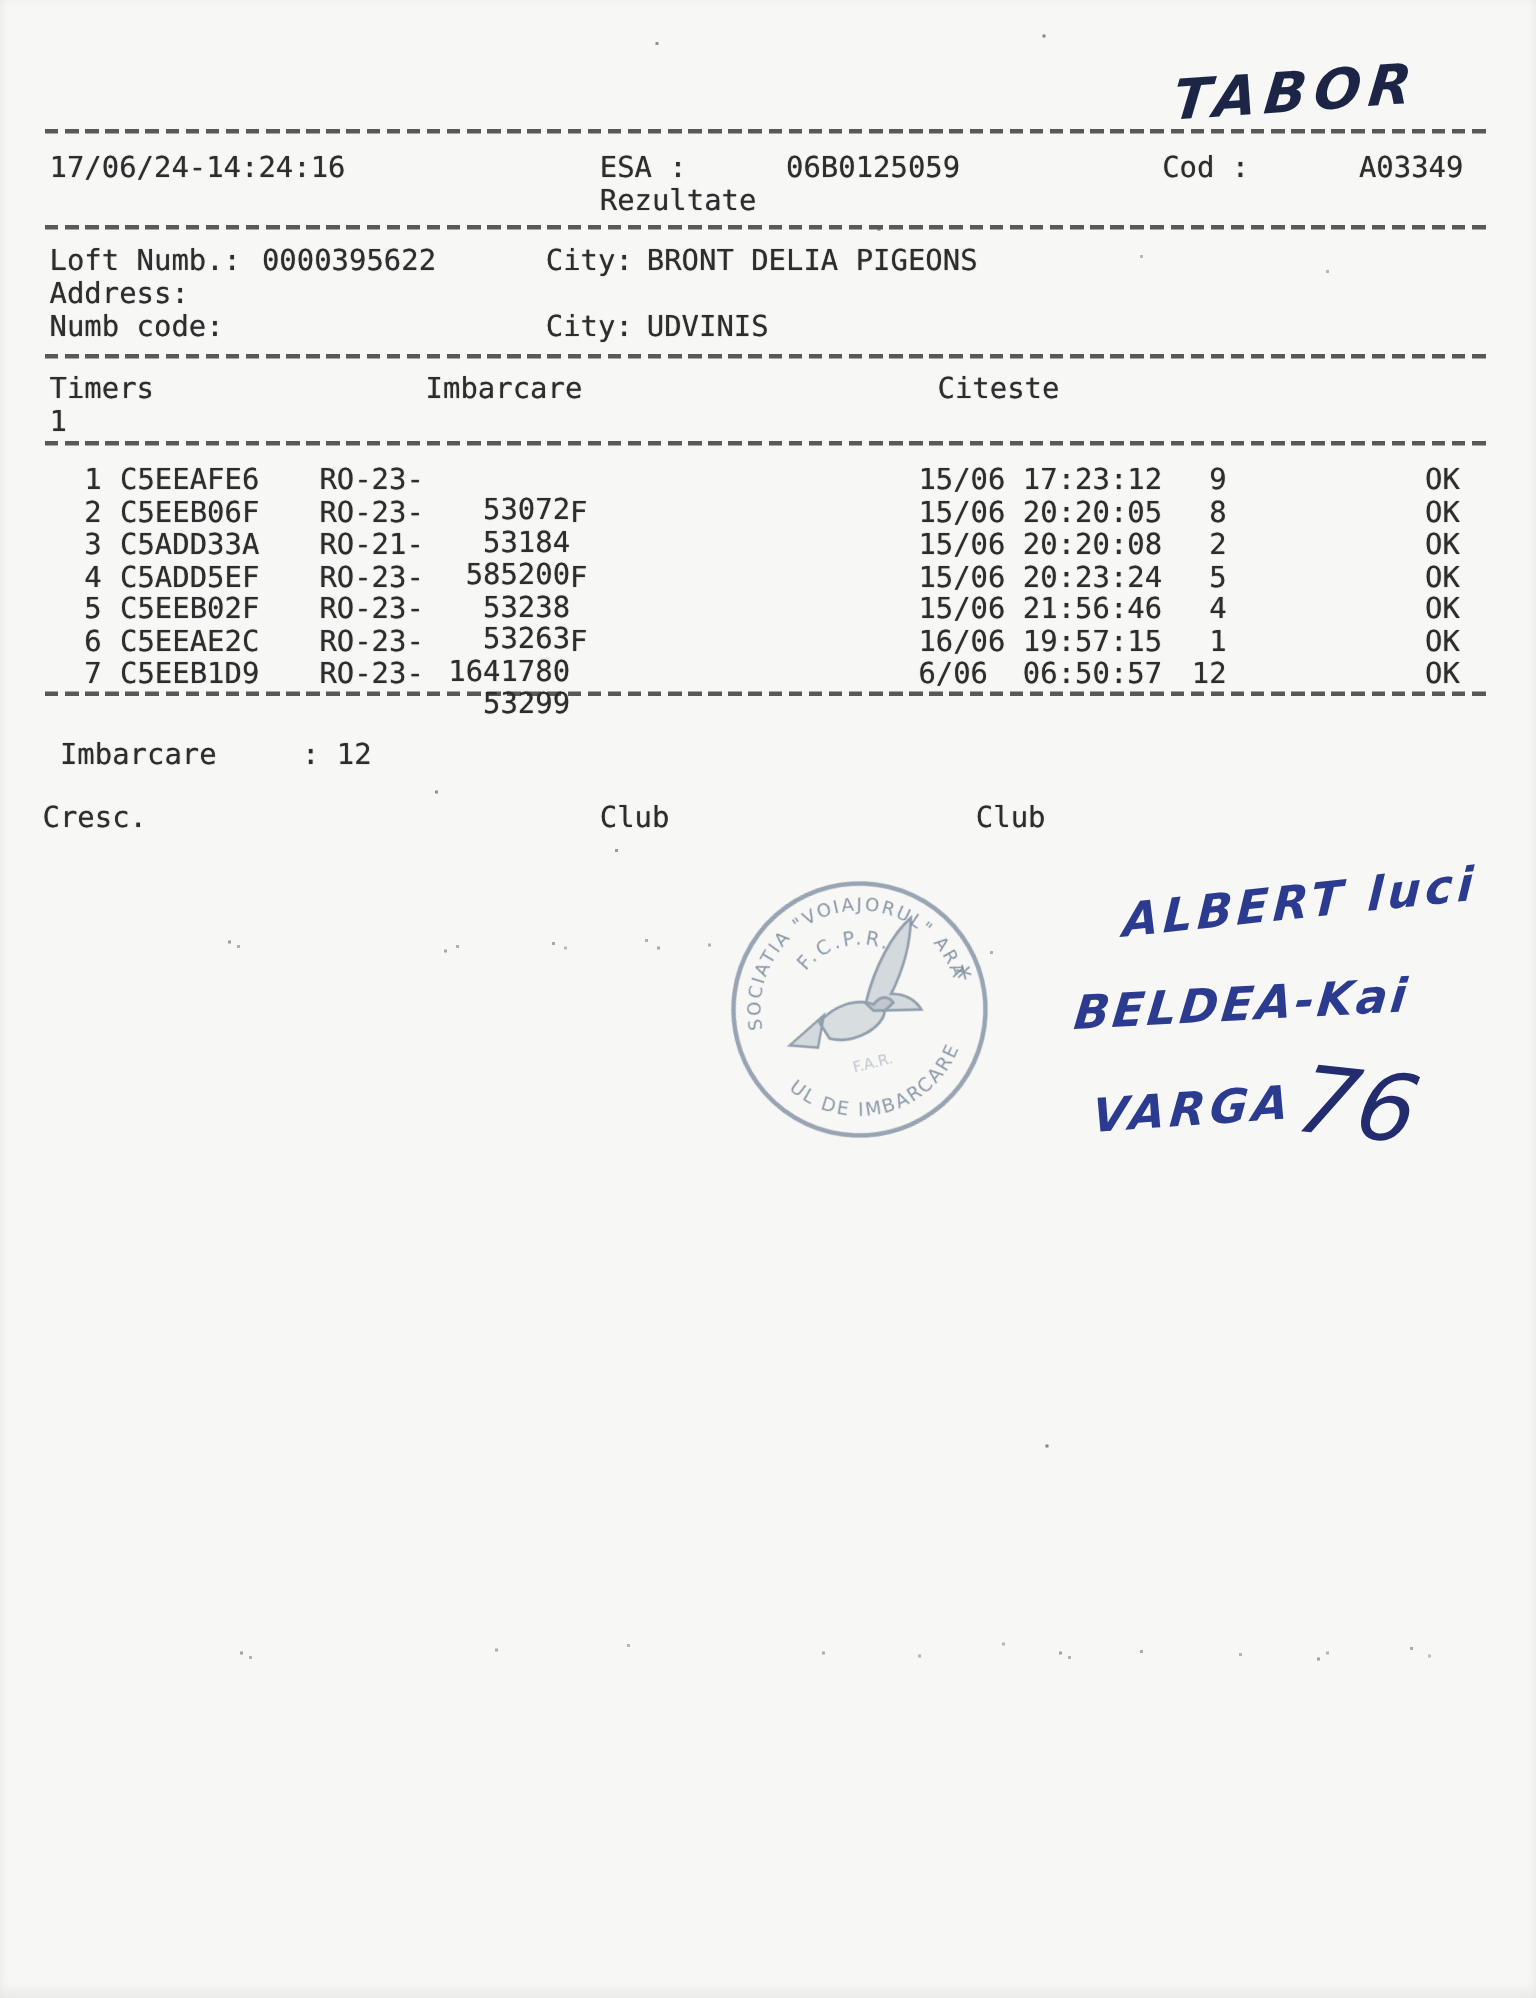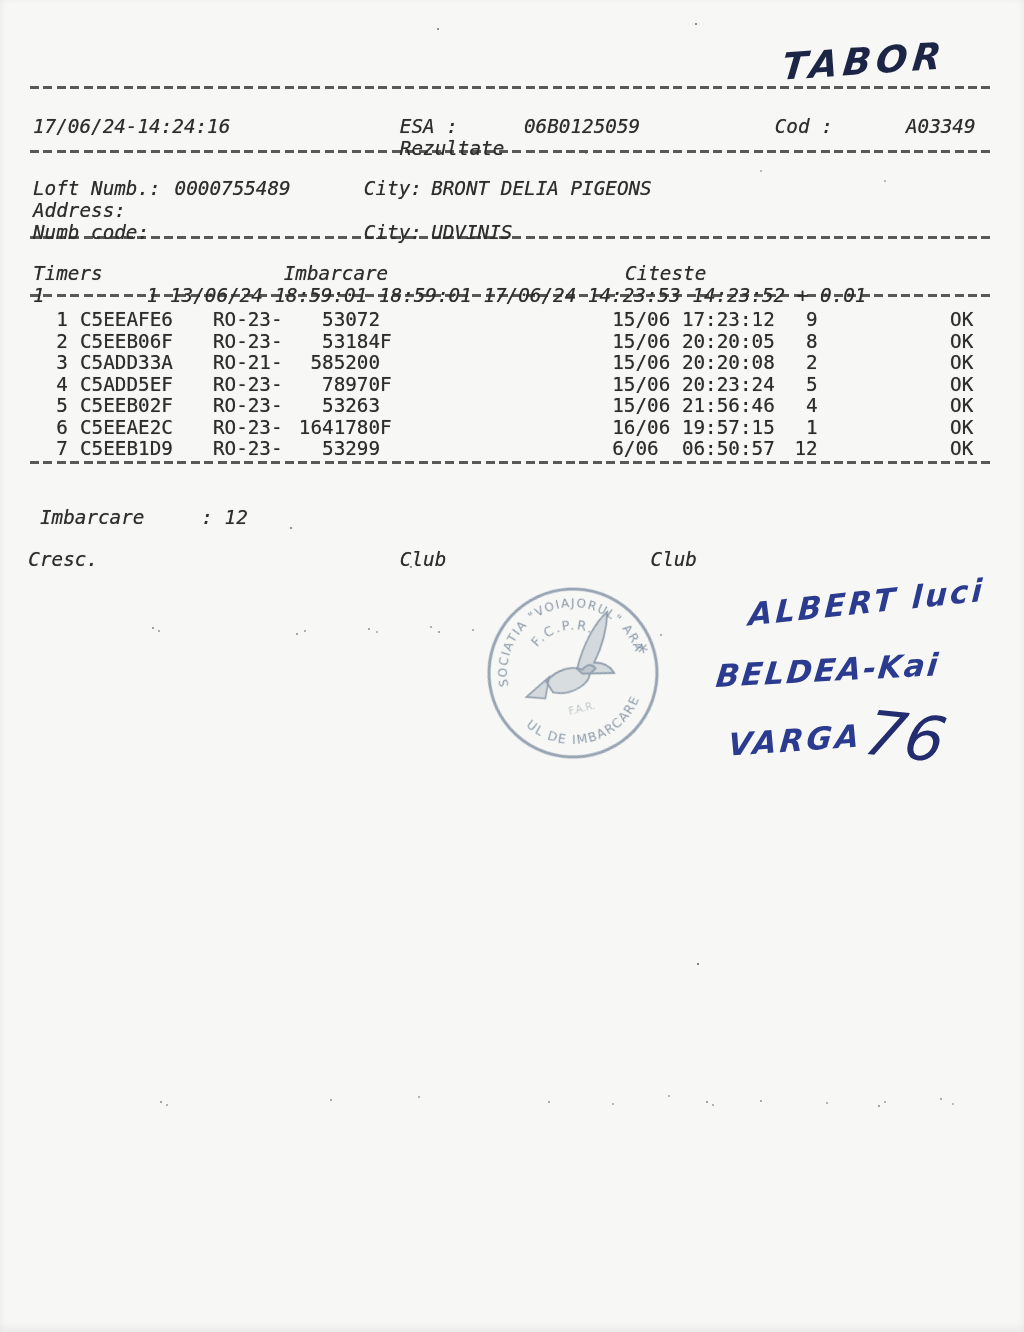--- a/index.html
+++ b/index.html
@@ -7,33 +7,33 @@
     position:relative; width:1024px; height:1332px;
     background:#f7f8f5; overflow:hidden;
     font-family:"DejaVu Sans Mono","Liberation Mono",monospace;
     color:#2d2d2d;
     box-shadow: inset 0 -4px 8px rgba(0,0,0,0.06), inset 0 2px 4px rgba(0,0,0,0.02);
   }
   
   .print { position:absolute; left:33px; width:963px; font-size:19.3px; line-height:22px;
            text-shadow:0 0 0.7px rgba(45,45,45,0.65); }
   .ln { position:absolute; height:22px; width:100%; white-space:pre; }
-  .ln span { position:absolute; top:15px; white-space:pre;font-style:italic; }
+  .ln span { position:absolute; top:0; white-space:pre; }
   
   .rule { position:absolute; left:30px; width:964px; height:3px;
           background:repeating-linear-gradient(90deg,#3c3c3c 0 9px,transparent 9px 13.4px);
           opacity:0.85; }
   
   .rows { position:absolute; top:309px; left:0; width:100%; }
   .rrow { position:relative; height:21.5px; width:100%; }
   .rrow span { position:absolute; top:0; white-space:pre; }
   .c-rank { left:0;      width:3ch; text-align:right; }
   .c-chip { left:4.05ch; }
   .c-pref { left:15.5ch; }
-  .c-ring { left:21.9ch; width:8ch; text-align:right; }
+  .c-ring { left:21.9ch; width:8ch; text-align:right;margin-top:20px; }
   .c-suf  { left:29.9ch; }
   .c-date { left:49.9ch; }
   .c-time { left:55.9ch; }
   .c-pos  { left:65.6ch; width:2ch; text-align:right; }
   .c-ok   { left:79ch; }
   
   .hw { position:absolute; font-family:"DejaVu Sans",sans-serif; font-style:italic; font-weight:bold; }
   .hw-tabor { left:782px; top:40px; font-size:37px; color:#1c2545; letter-spacing:5px;
               transform:rotate(-4deg) skewX(-10deg); }
   .hw-sign { color:#2b3b8f; }
@@ -87,41 +87,40 @@
       <span style="left:42.3ch">06B0125059</span>
       <span style="left:63.9ch">Cod :</span>
       <span style="left:75.2ch">A03349</span>
     </div>
     <div class="ln" style="top:123px">
       <span style="left:31.6ch">Rezultate</span>
     </div>
 
     <div class="ln" style="top:163px">
       <span style="left:0">Loft Numb.:</span>
-      <span style="left:12.2ch">0000755489</span>
+      <span style="left:12.2ch">0000395622</span>
       <span style="left:28.5ch">City:</span>
       <span style="left:34.3ch">BRONT DELIA PIGEONS</span>
     </div>
     <div class="ln" style="top:185px">
       <span style="left:0">Address:</span>
     </div>
     <div class="ln" style="top:207px">
       <span style="left:0">Numb code:</span>
       <span style="left:28.5ch">City:</span>
       <span style="left:34.3ch">UDVINIS</span>
     </div>
 
     <div class="ln" style="top:248px">
       <span style="left:0">Timers</span>
       <span style="left:21.6ch">Imbarcare</span>
       <span style="left:51ch">Citeste</span>
     </div>
     <div class="ln" style="top:270px">
       <span style="left:0">1</span>
-      <span style="left:9.8ch">1 13/06/24 18:59:01 18:59:01 17/06/24 14:23:53 14:23:52 + 0.01</span>
     </div>
 
     <div class="rows">
         <div class="rrow">
         <span class="c-rank">1</span>
         <span class="c-chip">C5EEAFE6</span>
         <span class="c-pref">RO-23-</span>
         <span class="c-ring">53072</span>
         <span class="c-suf"></span>
         <span class="c-date">15/06</span>
@@ -148,21 +147,21 @@
         <span class="c-suf"></span>
         <span class="c-date">15/06</span>
         <span class="c-time">20:20:08</span>
         <span class="c-pos">2</span>
         <span class="c-ok">OK</span>
       </div>
         <div class="rrow">
         <span class="c-rank">4</span>
         <span class="c-chip">C5ADD5EF</span>
         <span class="c-pref">RO-23-</span>
-        <span class="c-ring">78970</span>
+        <span class="c-ring">53238</span>
         <span class="c-suf">F</span>
         <span class="c-date">15/06</span>
         <span class="c-time">20:23:24</span>
         <span class="c-pos">5</span>
         <span class="c-ok">OK</span>
       </div>
         <div class="rrow">
         <span class="c-rank">5</span>
         <span class="c-chip">C5EEB02F</span>
         <span class="c-pref">RO-23-</span>

